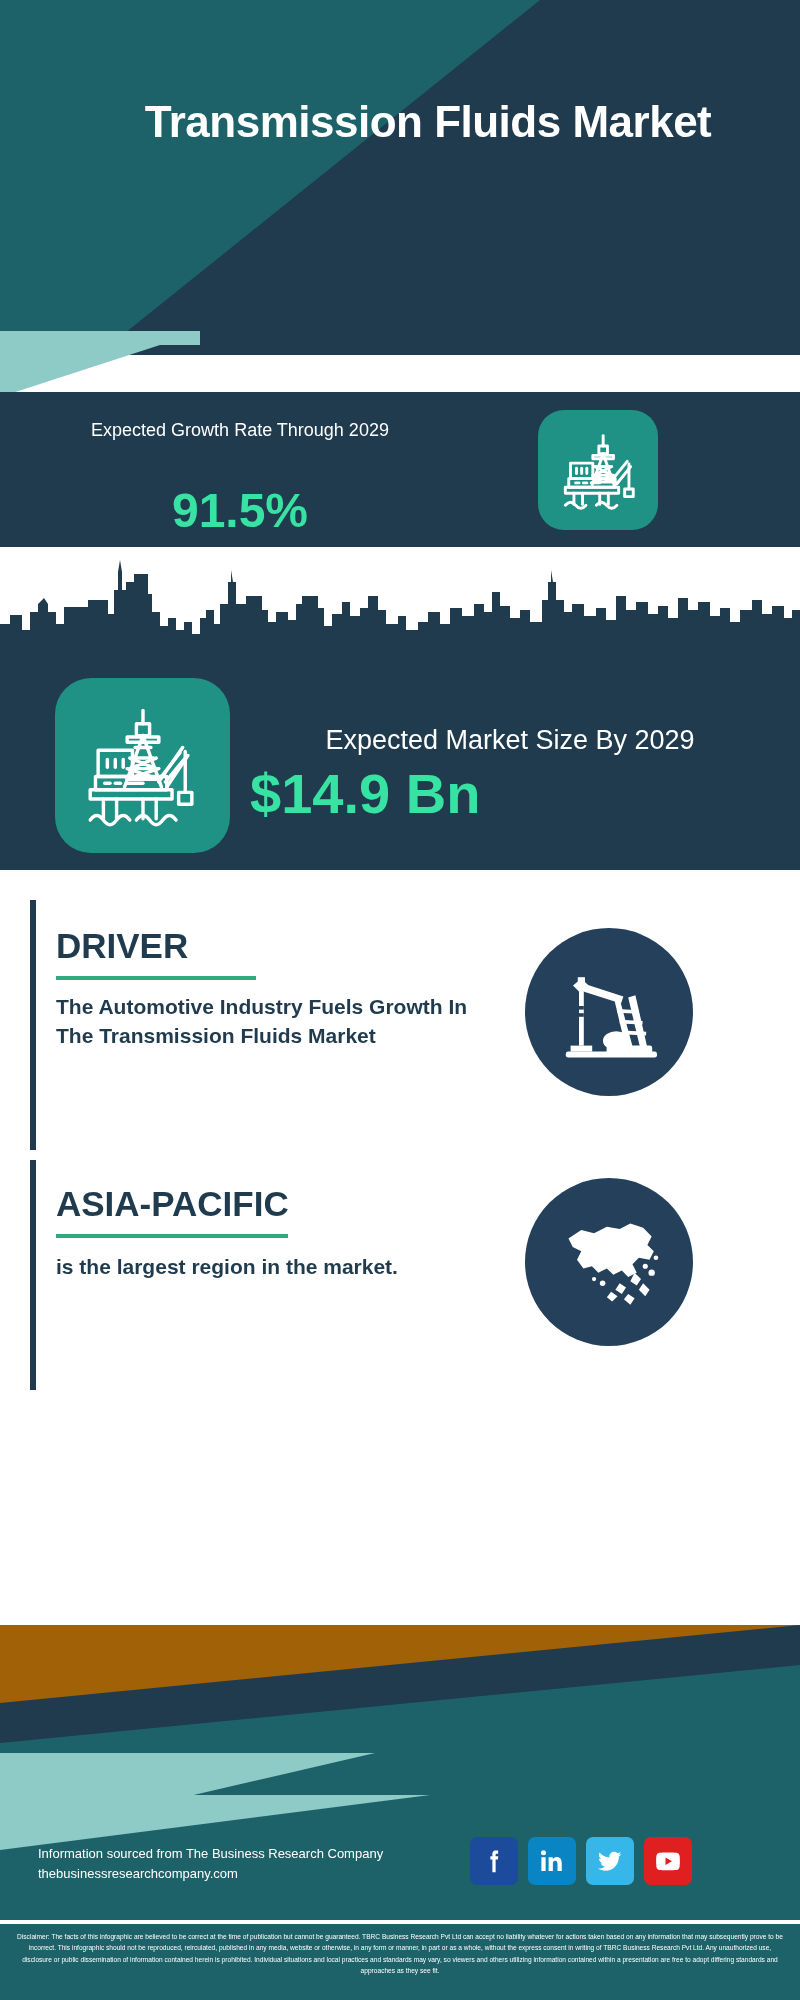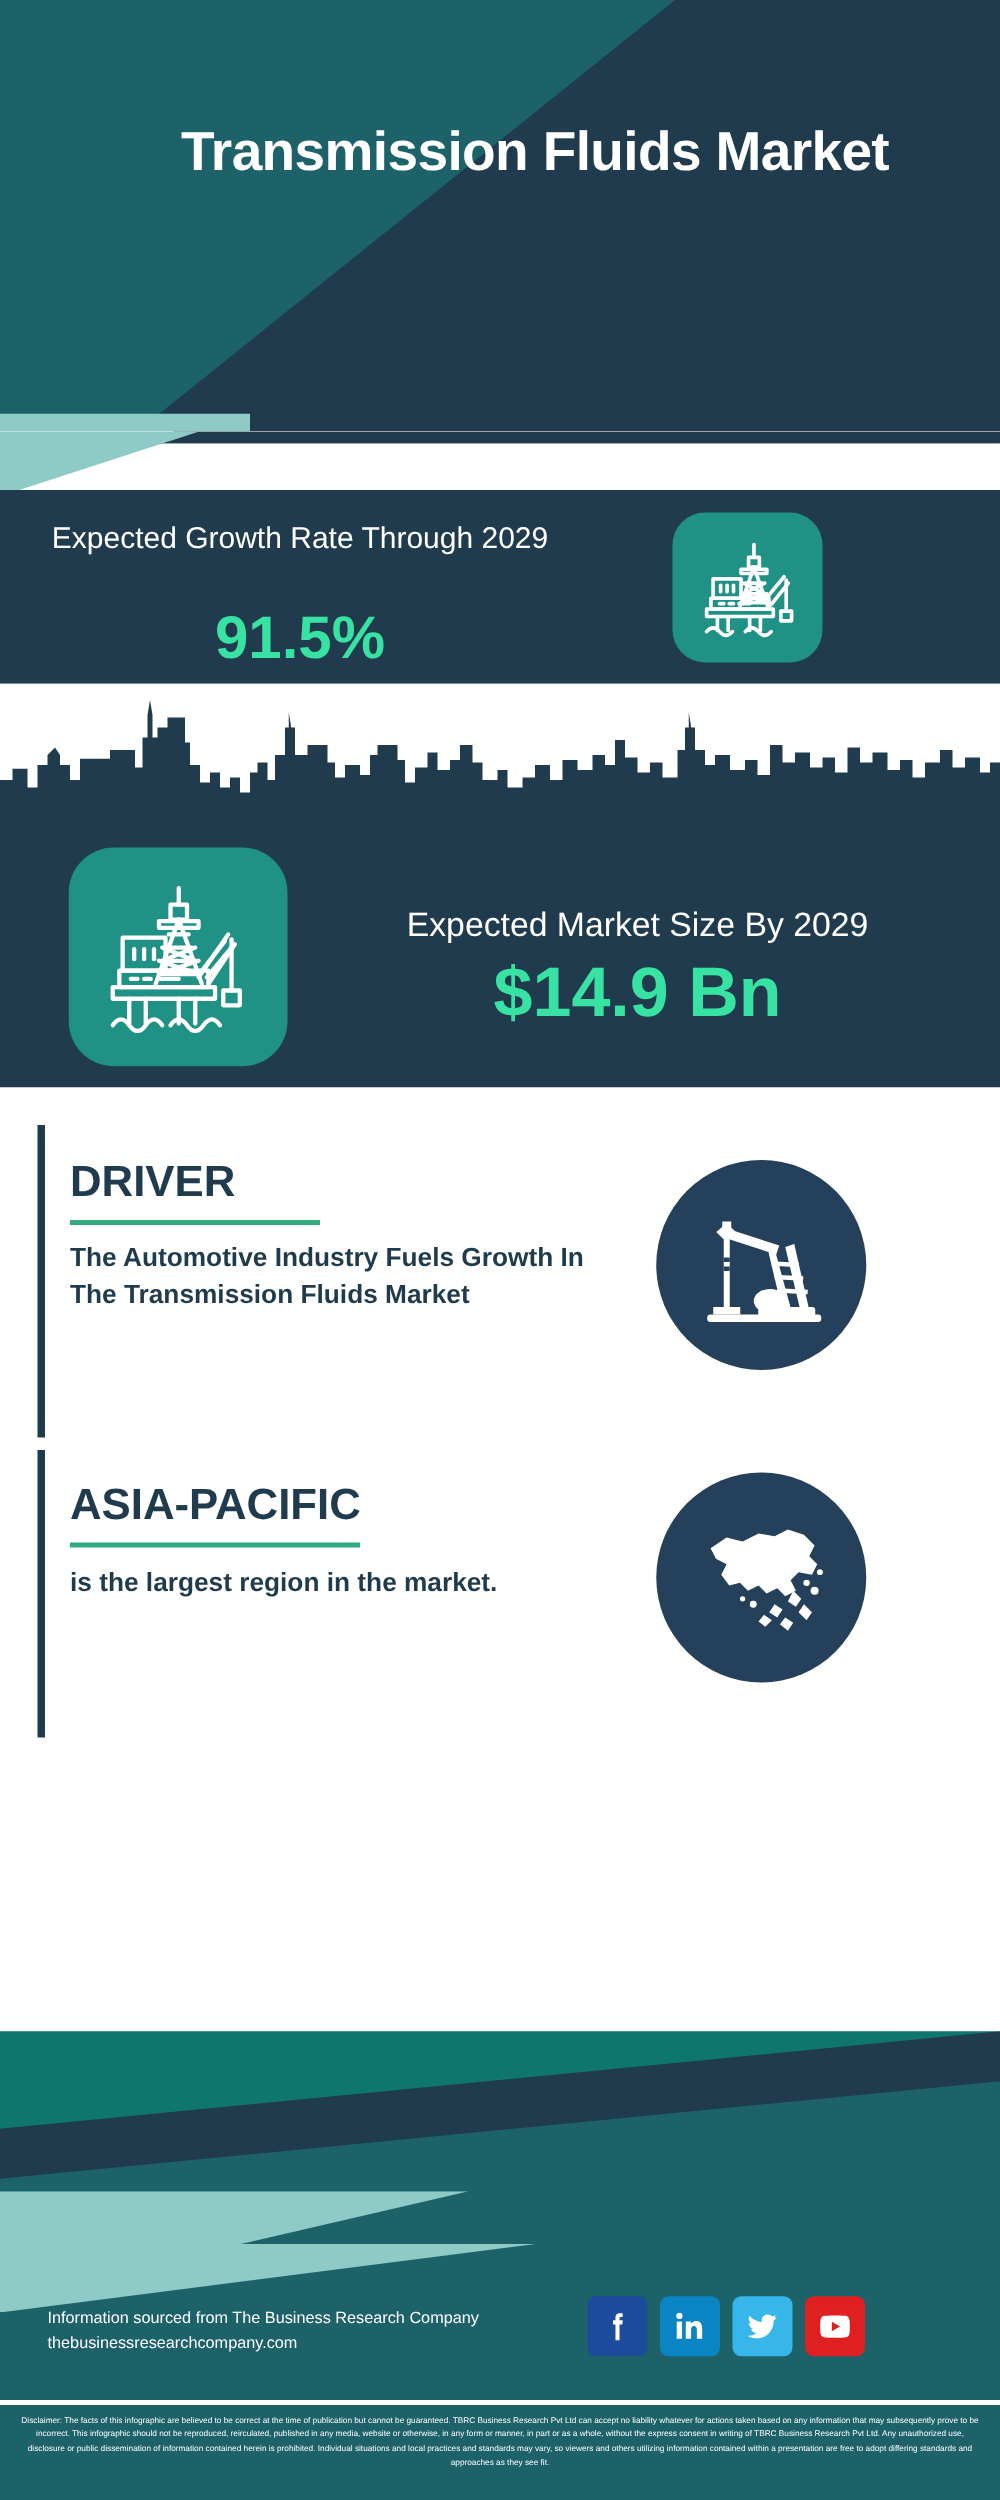--- a/index.html
+++ b/index.html
@@ -52,21 +52,21 @@
     clip-path:polygon(140px 0, 800px 0, 800px 10px, 100px 10px);
   }
 
   
   .growth{
     position:absolute;left:0;top:392px;width:800px;height:155px;
     background:#1f3b4d;
   }
   .growth .txt{
     position:absolute;left:30px;top:22px;width:420px;text-align:center;
-    color:#ffffff;font-size:24px;line-height:33px;font-weight:400;
+    color:#ffffff;font-size:18px;line-height:33px;font-weight:400;
   }
   .growth .val{
     position:absolute;left:30px;top:92px;width:420px;text-align:center;
     color:#38e2a2;font-size:48px;line-height:54px;font-weight:bold;
   }
   .iconbox{
     position:absolute;
     background:#1f9185;border-radius:26px;
     display:flex;align-items:center;justify-content:center;
   }
@@ -83,21 +83,21 @@
   .market{
     position:absolute;left:0;top:650px;width:800px;height:220px;
     background:#1f3b4d;
   }
   .iconbox.big{left:55px;top:28px;width:175px;height:175px;border-radius:36px;}
   .market .txt{
     position:absolute;left:250px;top:36px;width:520px;text-align:center;
     color:#ffffff;font-size:27px;line-height:37px;margin-top:36px;
   }
   .market .val{
-    position:absolute;left:250px;top:112px;width:520px;text-align:center;
+    position:absolute;left:250px;top:112px;width:520px;text-align:left;
     color:#38e2a2;font-size:56px;line-height:64px;font-weight:bold;
   }
 
   
   .body{
     position:absolute;left:0;top:870px;width:800px;height:810px;
     background:#ffffff;
   }
   .card{position:absolute;left:30px;width:740px;}
   .card .bar{
@@ -130,21 +130,21 @@
   #card-region{top:290px;height:230px;}
   #card-region .bar{height:230px;}
   #card-region .head{top:24px;font-size:35px;line-height:40px;}
   #card-region .rule{top:74px;width:232px;}
   #card-region .desc{top:92px;}
   #card-region .circ{left:495px;top:18px;width:168px;height:168px;}
 
   
   .footwrap{
     position:absolute;left:0;top:1625px;width:800px;height:295px;
-    overflow:hidden;background:#0f766e;
+    overflow:hidden;background:#a16207;
   }
   .footwrap .navy{
     position:absolute;left:0;top:0;width:800px;height:185px;
     background:#1f3b4d;
     clip-path:polygon(0 78px, 800px 0, 800px 185px, 0 185px);
   }
   .footwrap .teal{
     position:absolute;left:0;top:0;width:800px;height:215px;
     background:#1d6269;
     clip-path:polygon(0 118px, 800px 40px, 800px 215px, 0 215px);

